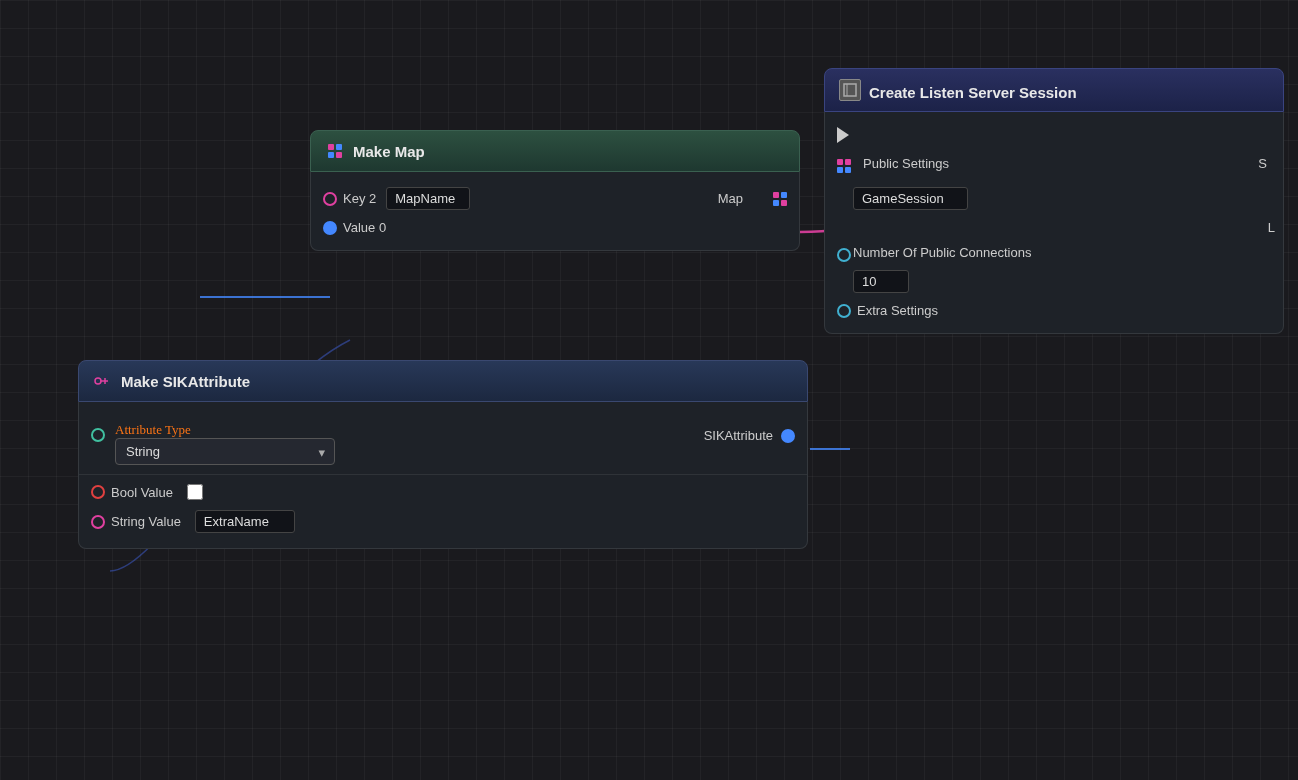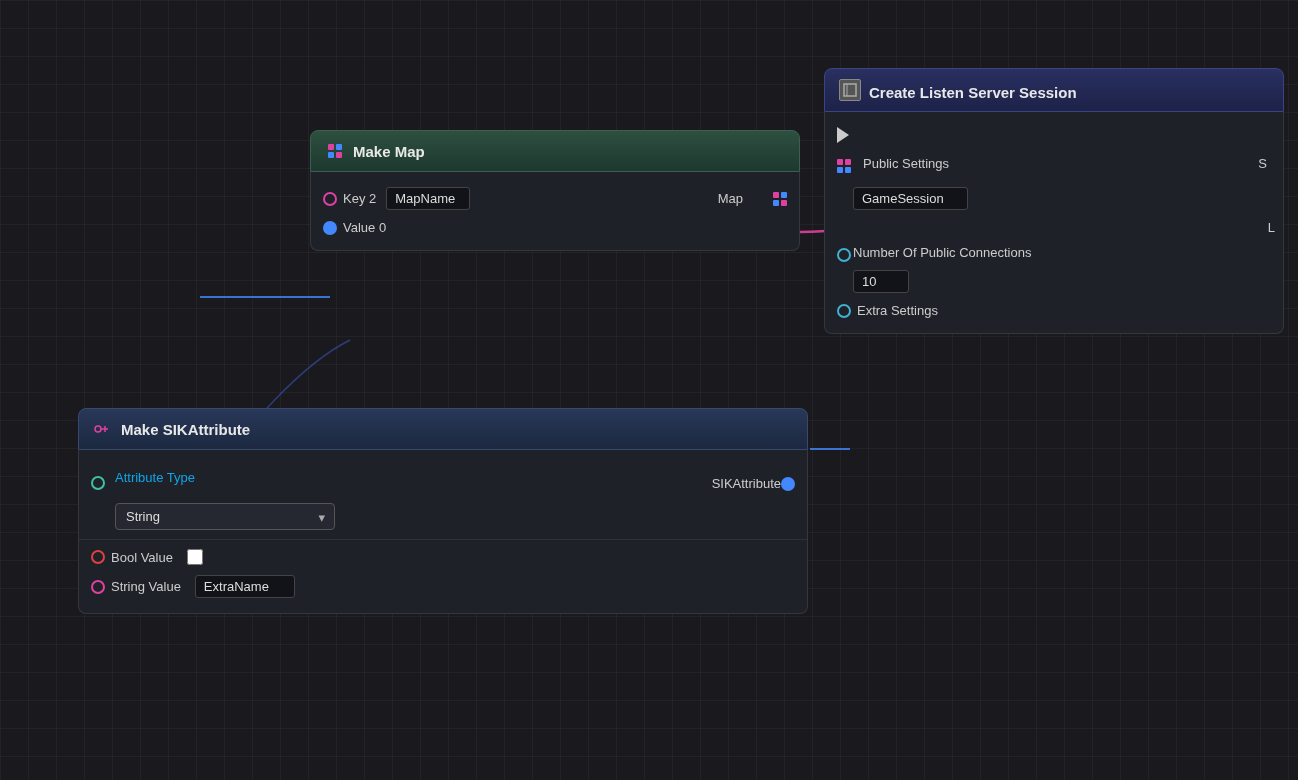--- a/index.html
+++ b/index.html
@@ -187,21 +187,20 @@
 
     
     #node-sik-attr {
       left: 78px;
       top: 360px;
       width: 730px;
     }
     #node-sik-attr .node-header {
       background: linear-gradient(180deg, #283858 0%, #1c2840 100%);
       border: 1px solid #3a4870;
-      margin-top: 48px;
     }
 
     
     #node-create-session {
       left: 824px;
       top: 68px;
       width: 460px;
     }
     #node-create-session .node-header {
       background: linear-gradient(180deg, #2a3060 0%, #1c2248 100%);
@@ -314,31 +313,31 @@
           <line x1="11" y1="6" x2="11" y2="12" stroke="#e040a0" stroke-width="1.5"></line>
         </svg>
       </div>
       <span>Make SIKAttribute</span>
     </div>
     <div class="node-body">
 
       <div class="pin-row" style="align-items: flex-start; padding-top: 10px;">
         <div class="pin-circle teal" style="margin-top:6px;"></div>
         <div style="flex:1; padding-left:4px;">
-          <div style="color:#0ea5e9; font-size:13px; margin-bottom:18px;">Attribute Type</div>
+          <div style="color:#f97316; font-size:13px; margin-bottom:0;font-family:Liberation Serif, serif;">Attribute Type</div>
           <div class="select-wrapper">
             <select class="node-select">
               <option>String</option>
               <option>Integer</option>
               <option>Boolean</option>
               <option>Float</option>
             </select>
           </div>
         </div>
-        <div style="display:flex; align-items:center; margin-left:16px; margin-top:6px;">
+        <div style="display:flex; align-items:center; gap:8px; margin-left:16px; margin-top:6px;">
           <span style="color:#ccc; font-size:13px;">SIKAttribute</span>
           <div class="pin-circle blue filled"></div>
         </div>
       </div>
 
       <div class="divider"></div>
 
       <div class="pin-row">
         <div class="pin-circle red"></div>
         <span style="margin-right:8px;">Bool Value</span>

